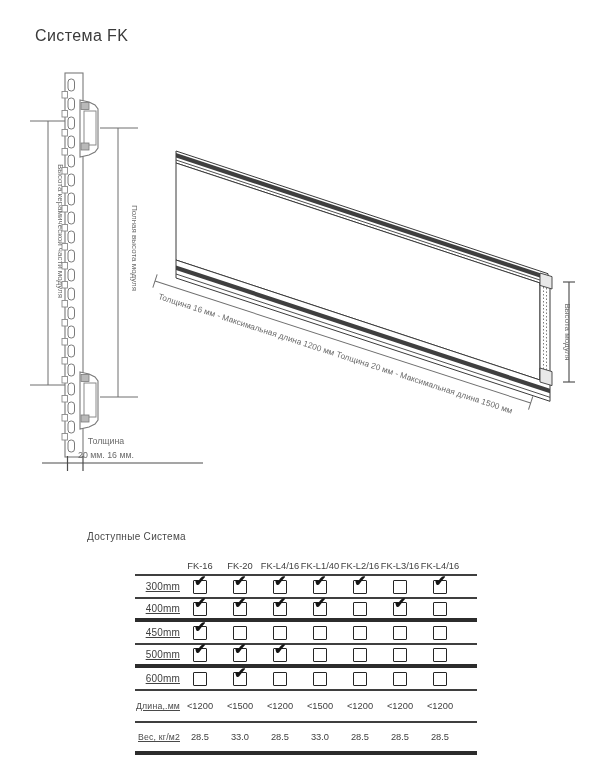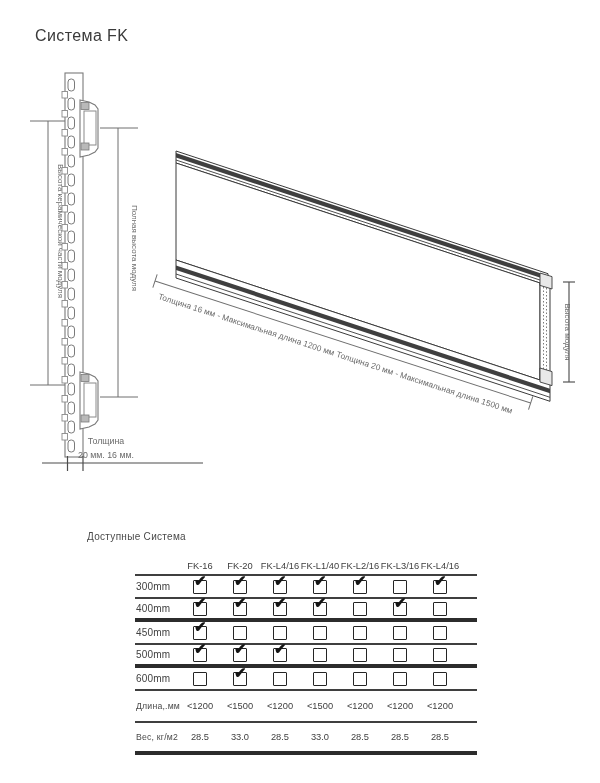--- a/index.html
+++ b/index.html
@@ -11,22 +11,22 @@
   .svg-left{left:25px;top:55px;}
   .svg-panel{left:140px;top:140px;}
   svg text{font-family:"Liberation Sans", sans-serif;fill:#6a6a6a;}
 
   
   .formats-title{position:absolute;left:87px;top:531px;font-size:10px;color:#4a4a4a;
                  letter-spacing:.3px;}
   .tbl{position:absolute;left:135px;top:550px;width:342px;font-size:9.5px;}
   .trow{display:flex;align-items:center;border-bottom:2px solid #3f3f3f;box-sizing:border-box;}
   .trow.thick{border-bottom:4px solid #2c2c2c;}
-  .trow .rlabel{width:44px;flex:0 0 44px;text-align:left;padding-left:1px;color:#404040;
-                font-size:10px;letter-spacing:.2px;}
+  .trow .rlabel{width:44px;flex:0 0 44px;text-align:right;padding-left:1px;color:#404040;
+                font-size:10px;letter-spacing:.2px;text-decoration:underline;}
   .trow .col{width:40px;flex:0 0 40px;display:flex;flex-direction:row;
              align-items:center;justify-content:center;}
   .thead{height:26px;border-bottom:2px solid #3f3f3f;align-items:flex-end;padding-bottom:3px;}
   .thead .col{font-size:9.3px;color:#3d3d3d;line-height:10px;text-align:center;}
   .row-check{height:23px;}
   .row-meas{height:32px;font-size:9.3px;color:#3f3f3f;}
   .row-meas .rlabel{font-size:8.7px;color:#4a4a4a;}
   .cbox{position:relative;width:12px;height:12px;border:1.8px solid #242424;
         border-radius:1px;background:#fff;}
   .cbox .mark{position:absolute;top:-8px;left:0px;font-size:15px;font-weight:700;

